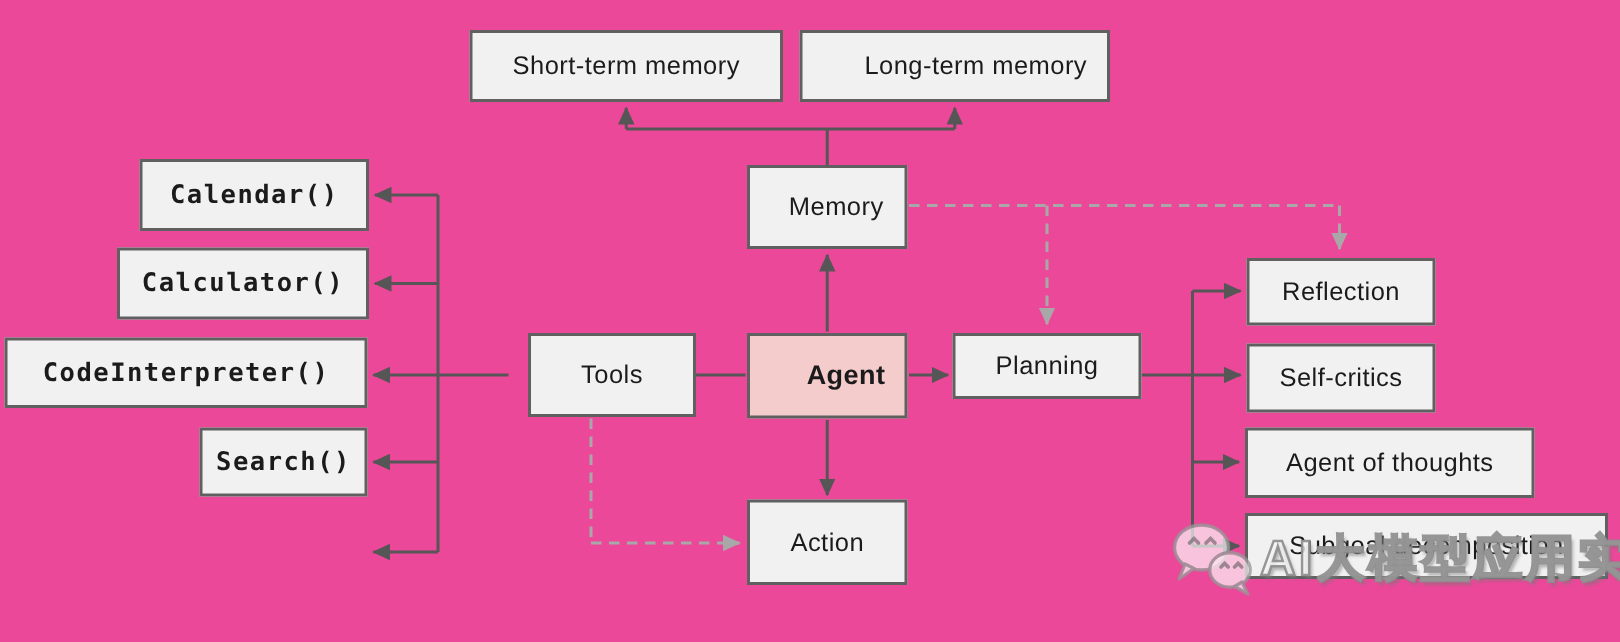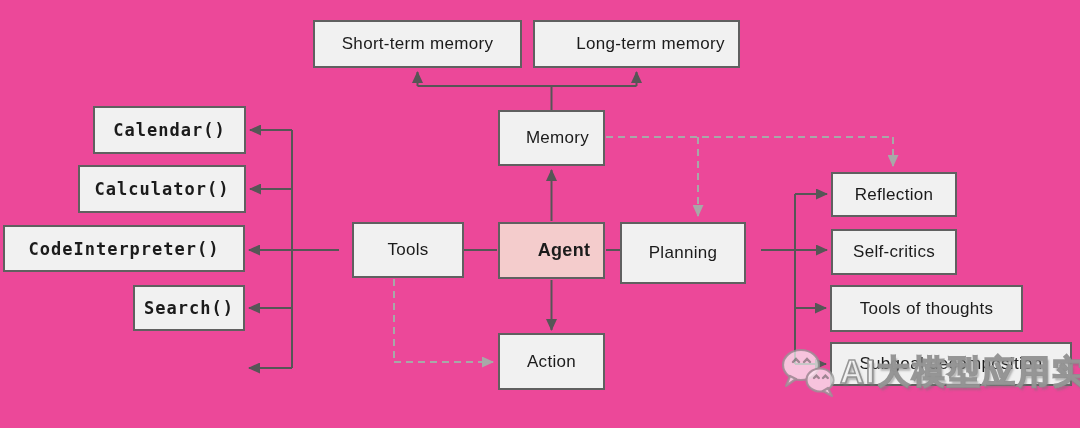--- a/index.html
+++ b/index.html
@@ -13,21 +13,21 @@
         background:var(--node-fill,#f1f1f1);border:2px solid var(--border,#606060);
         font-size:17px;letter-spacing:0.3px;color:#1b1b1b;text-align:center;white-space:nowrap;}
   .node.mono{font-family:"DejaVu Sans Mono",monospace;font-weight:bold;font-size:17px;letter-spacing:1px;}
   #n-agent{background:var(--agent-fill,#f4cccc);font-weight:bold;font-size:18px;}
   
   #n-short{left:313px;top:20px;width:209px;height:48px;}
   #n-long{left:533px;top:20px;width:207px;height:48px;padding-left:28px;}
   #n-memory{left:498px;top:110px;width:107px;height:56px;padding-left:12px;}
   #n-tools{left:340px;top:222px;width:112px;height:56px;margin-left:12px;}
   #n-agent{left:498px;top:222px;width:107px;height:57px;padding-left:25px;}
-  #n-planning{left:620px;top:222px;width:126px;height:62px;}
+  #n-planning{left:635px;top:222px;width:126px;height:44px;}
   #n-action{left:498px;top:333px;width:107px;height:57px;}
   #n-calendar{left:93px;top:106px;width:153px;height:48px;}
   #n-calculator{left:78px;top:165px;width:168px;height:48px;}
   #n-codeint{left:3px;top:225px;width:242px;height:47px;}
   #n-search{left:133px;top:285px;width:112px;height:46px;}
   #n-more{left:102px;top:345px;width:143px;height:48px;}
   #n-reflection{left:831px;top:172px;width:126px;height:45px;}
   #n-selfcritics{left:831px;top:229px;width:126px;height:46px;}
   #n-chain{left:830px;top:285px;width:193px;height:47px;}
   #n-subgoal{left:830px;top:342px;width:242px;height:44px;}
@@ -94,21 +94,21 @@
   <div class="node" id="n-planning">Planning</div>
   <div class="node" id="n-action">Action</div>
 
   <div class="node mono" id="n-calendar">Calendar()</div>
   <div class="node mono" id="n-calculator">Calculator()</div>
   <div class="node mono" id="n-codeint">CodeInterpreter()</div>
   <div class="node mono" id="n-search">Search()</div>
 
   <div class="node" id="n-reflection">Reflection</div>
   <div class="node" id="n-selfcritics">Self-critics</div>
-  <div class="node" id="n-chain">Tools of thoughts</div>
+  <div class="node" id="n-chain">Agent of thoughts</div>
   <div class="node" id="n-subgoal">Subgoal decomposition</div>
 
   <div class="watermark">
     <svg class="wicon" width="60" height="56" viewBox="0 0 60 56">
       <g stroke="rgba(150,150,150,0.9)" stroke-width="2.2" fill="rgba(252,252,252,0.8)">
         <ellipse cx="23" cy="21" rx="18" ry="15"></ellipse>
         <path d="M12,32 L8,42 L18,35 Z" stroke-linejoin="round"></path>
         <ellipse cx="42" cy="36" rx="13.5" ry="11.5"></ellipse>
         <path d="M50,44 L54,52 L45,47 Z" stroke-linejoin="round"></path>
       </g>

